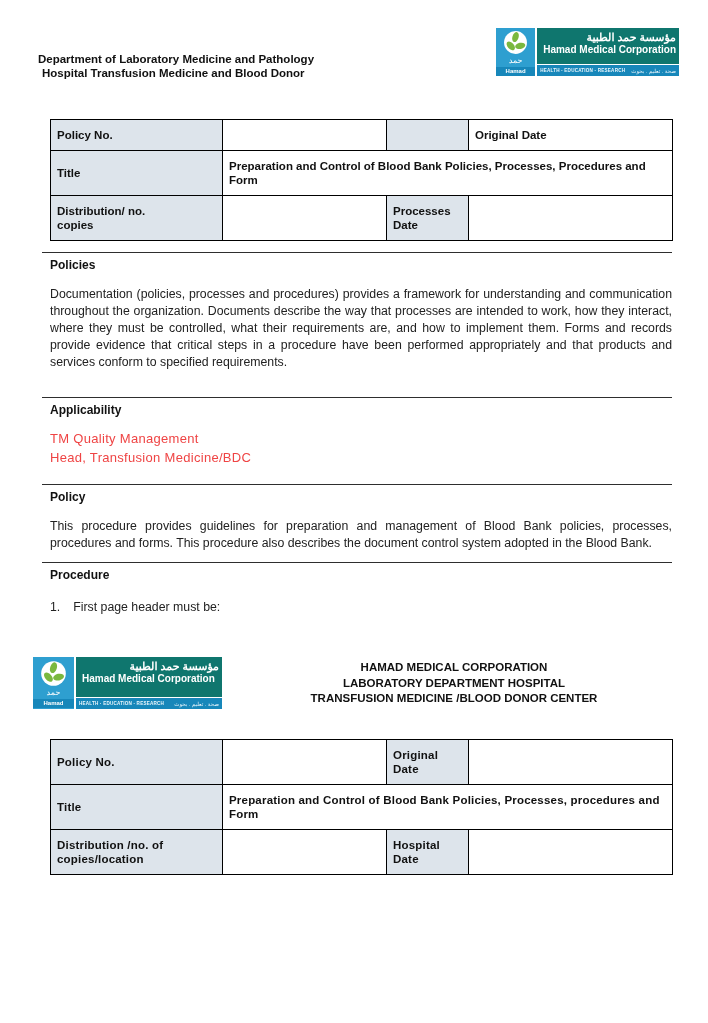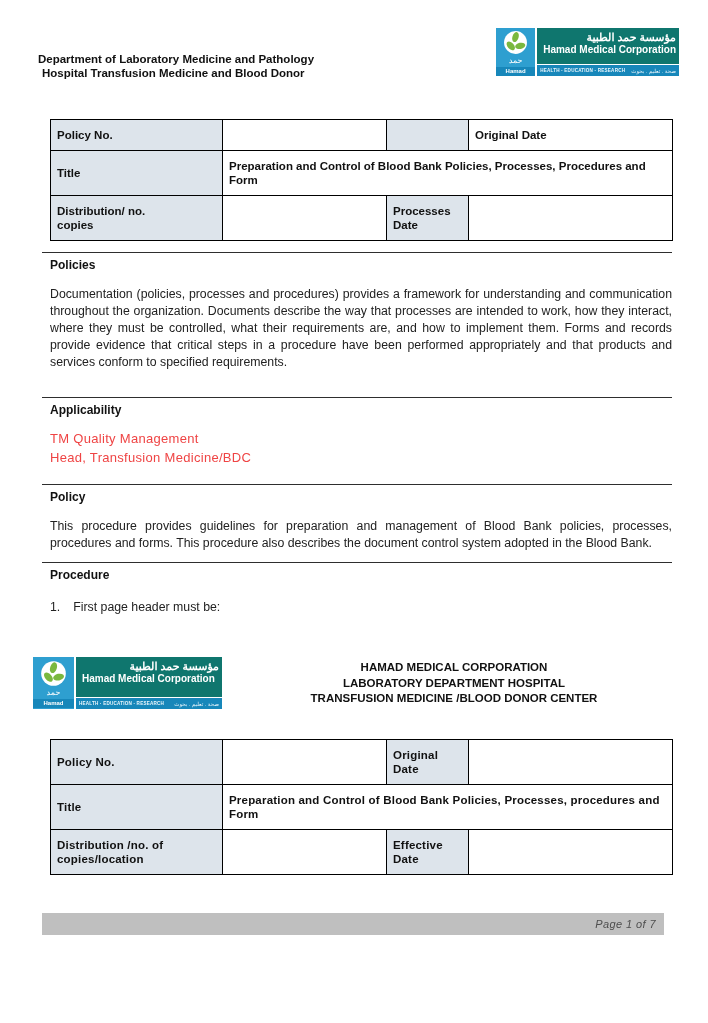--- a/index.html
+++ b/index.html
@@ -215,25 +215,22 @@
         <td></td>
       </tr>
       <tr class="r2">
         <td class="shaded">Title</td>
         <td colspan="3">Preparation and Control of Blood Bank Policies, Processes, procedures and Form</td>
       </tr>
       <tr class="r3">
         <td class="shaded pre">Distribution /no. of
 copies/location</td>
         <td></td>
-        <td class="shaded pre">Effective
+        <td class="shaded pre">Hospital
 Date</td>
         <td></td>
       </tr>
     </tbody>
       </table>
   </div>
 
-  <div class="footer-bar">
-    <span class="footer-text">Page 1 of 7</span>
-  </div>
 
 </div>
 
 </body></html>

